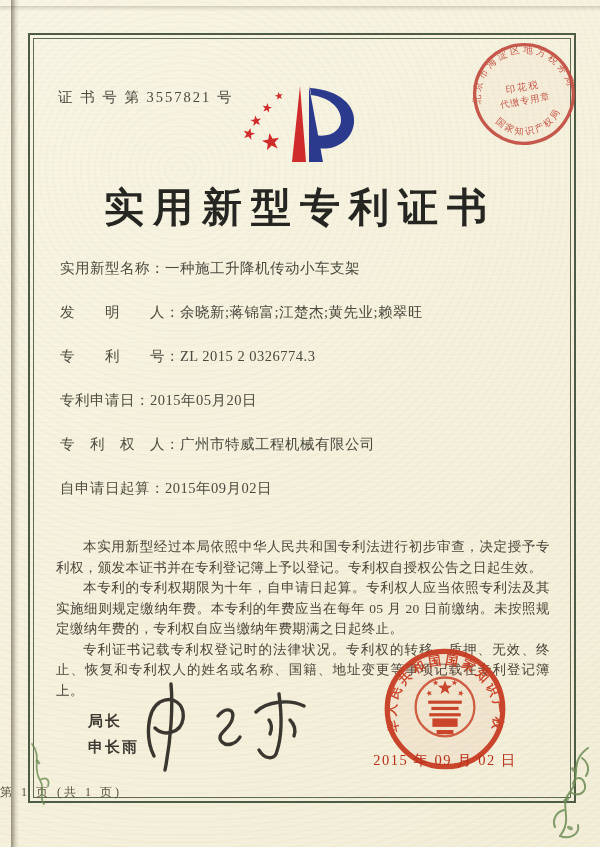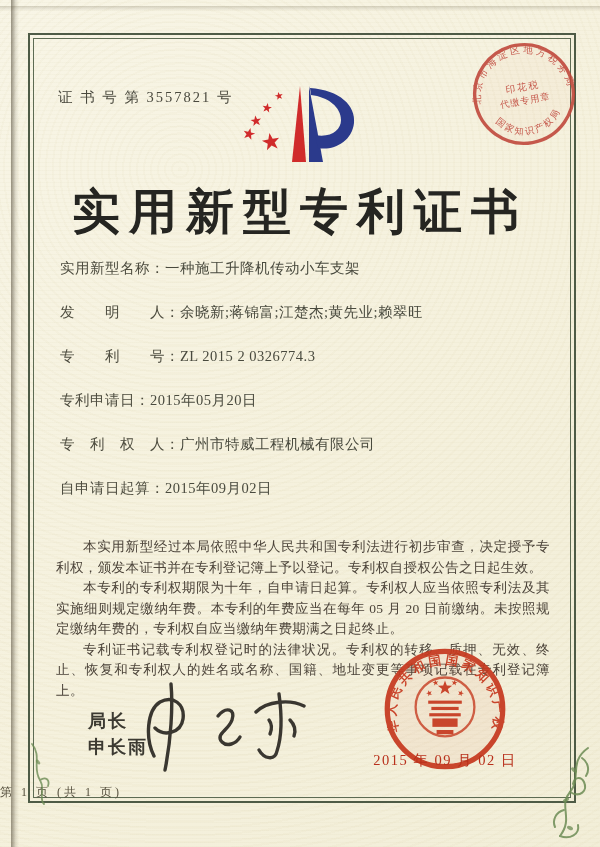--- a/index.html
+++ b/index.html
@@ -34,40 +34,40 @@
     position:absolute;left:58px;top:88px;
     font-size:14.5px;color:#4a493e;letter-spacing:2px;white-space:nowrap;
   }
   .logo{position:absolute;left:232px;top:82px;width:140px;height:102px;}
   .tax-stamp{
     position:absolute;left:466px;top:36px;width:116px;height:116px;
     transform:rotate(-10deg);opacity:0.88;
   }
   .title{
     position:absolute;left:0;right:0;top:180px;text-align:center;
-    font-size:48px;font-weight:bold;color:#252521;letter-spacing:9px;white-space:nowrap;
+    font-size:40px;font-weight:bold;color:#252521;letter-spacing:9px;white-space:nowrap;
   }
   .fields{
     position:absolute;left:60px;top:261px;right:50px;
     display:flex;flex-direction:column;gap:29px;
     font-size:14.5px;line-height:15px;color:#4d4c3f;
   }
   .field-row{white-space:nowrap;letter-spacing:0.5px;}
   .field-label{color:#4d4c3f;}
   .field-value{color:#494a3e;}
   .body-text{
     position:absolute;left:56px;top:509px;width:494px;
     font-size:13.5px;line-height:20.5px;color:#4c443a;letter-spacing:0.4px;
     text-align:justify;
     margin-top:28px;
   }
   .body-text p{margin:0;text-indent:2em;}
   .signer{
     position:absolute;left:88px;top:708px;
-    font-size:18px;line-height:26px;color:#3c3a32;letter-spacing:2px;
+    font-size:15px;line-height:26px;color:#3c3a32;letter-spacing:2px;
     font-family:"Liberation Sans","DejaVu Sans",sans-serif;font-weight:bold;
   }
   .signature{position:absolute;left:126px;top:676px;width:196px;height:104px;}
   .seal{position:absolute;left:382px;top:646px;width:126px;height:126px;opacity:0.93;}
   .seal-date{
     position:absolute;left:350px;top:751px;width:190px;text-align:center;
     font-size:14.5px;font-weight:normal;color:#b8301b;letter-spacing:1.5px;white-space:nowrap;
   }
   .footer{
     position:absolute;left:0;right:0;top:784px;text-align:left;

